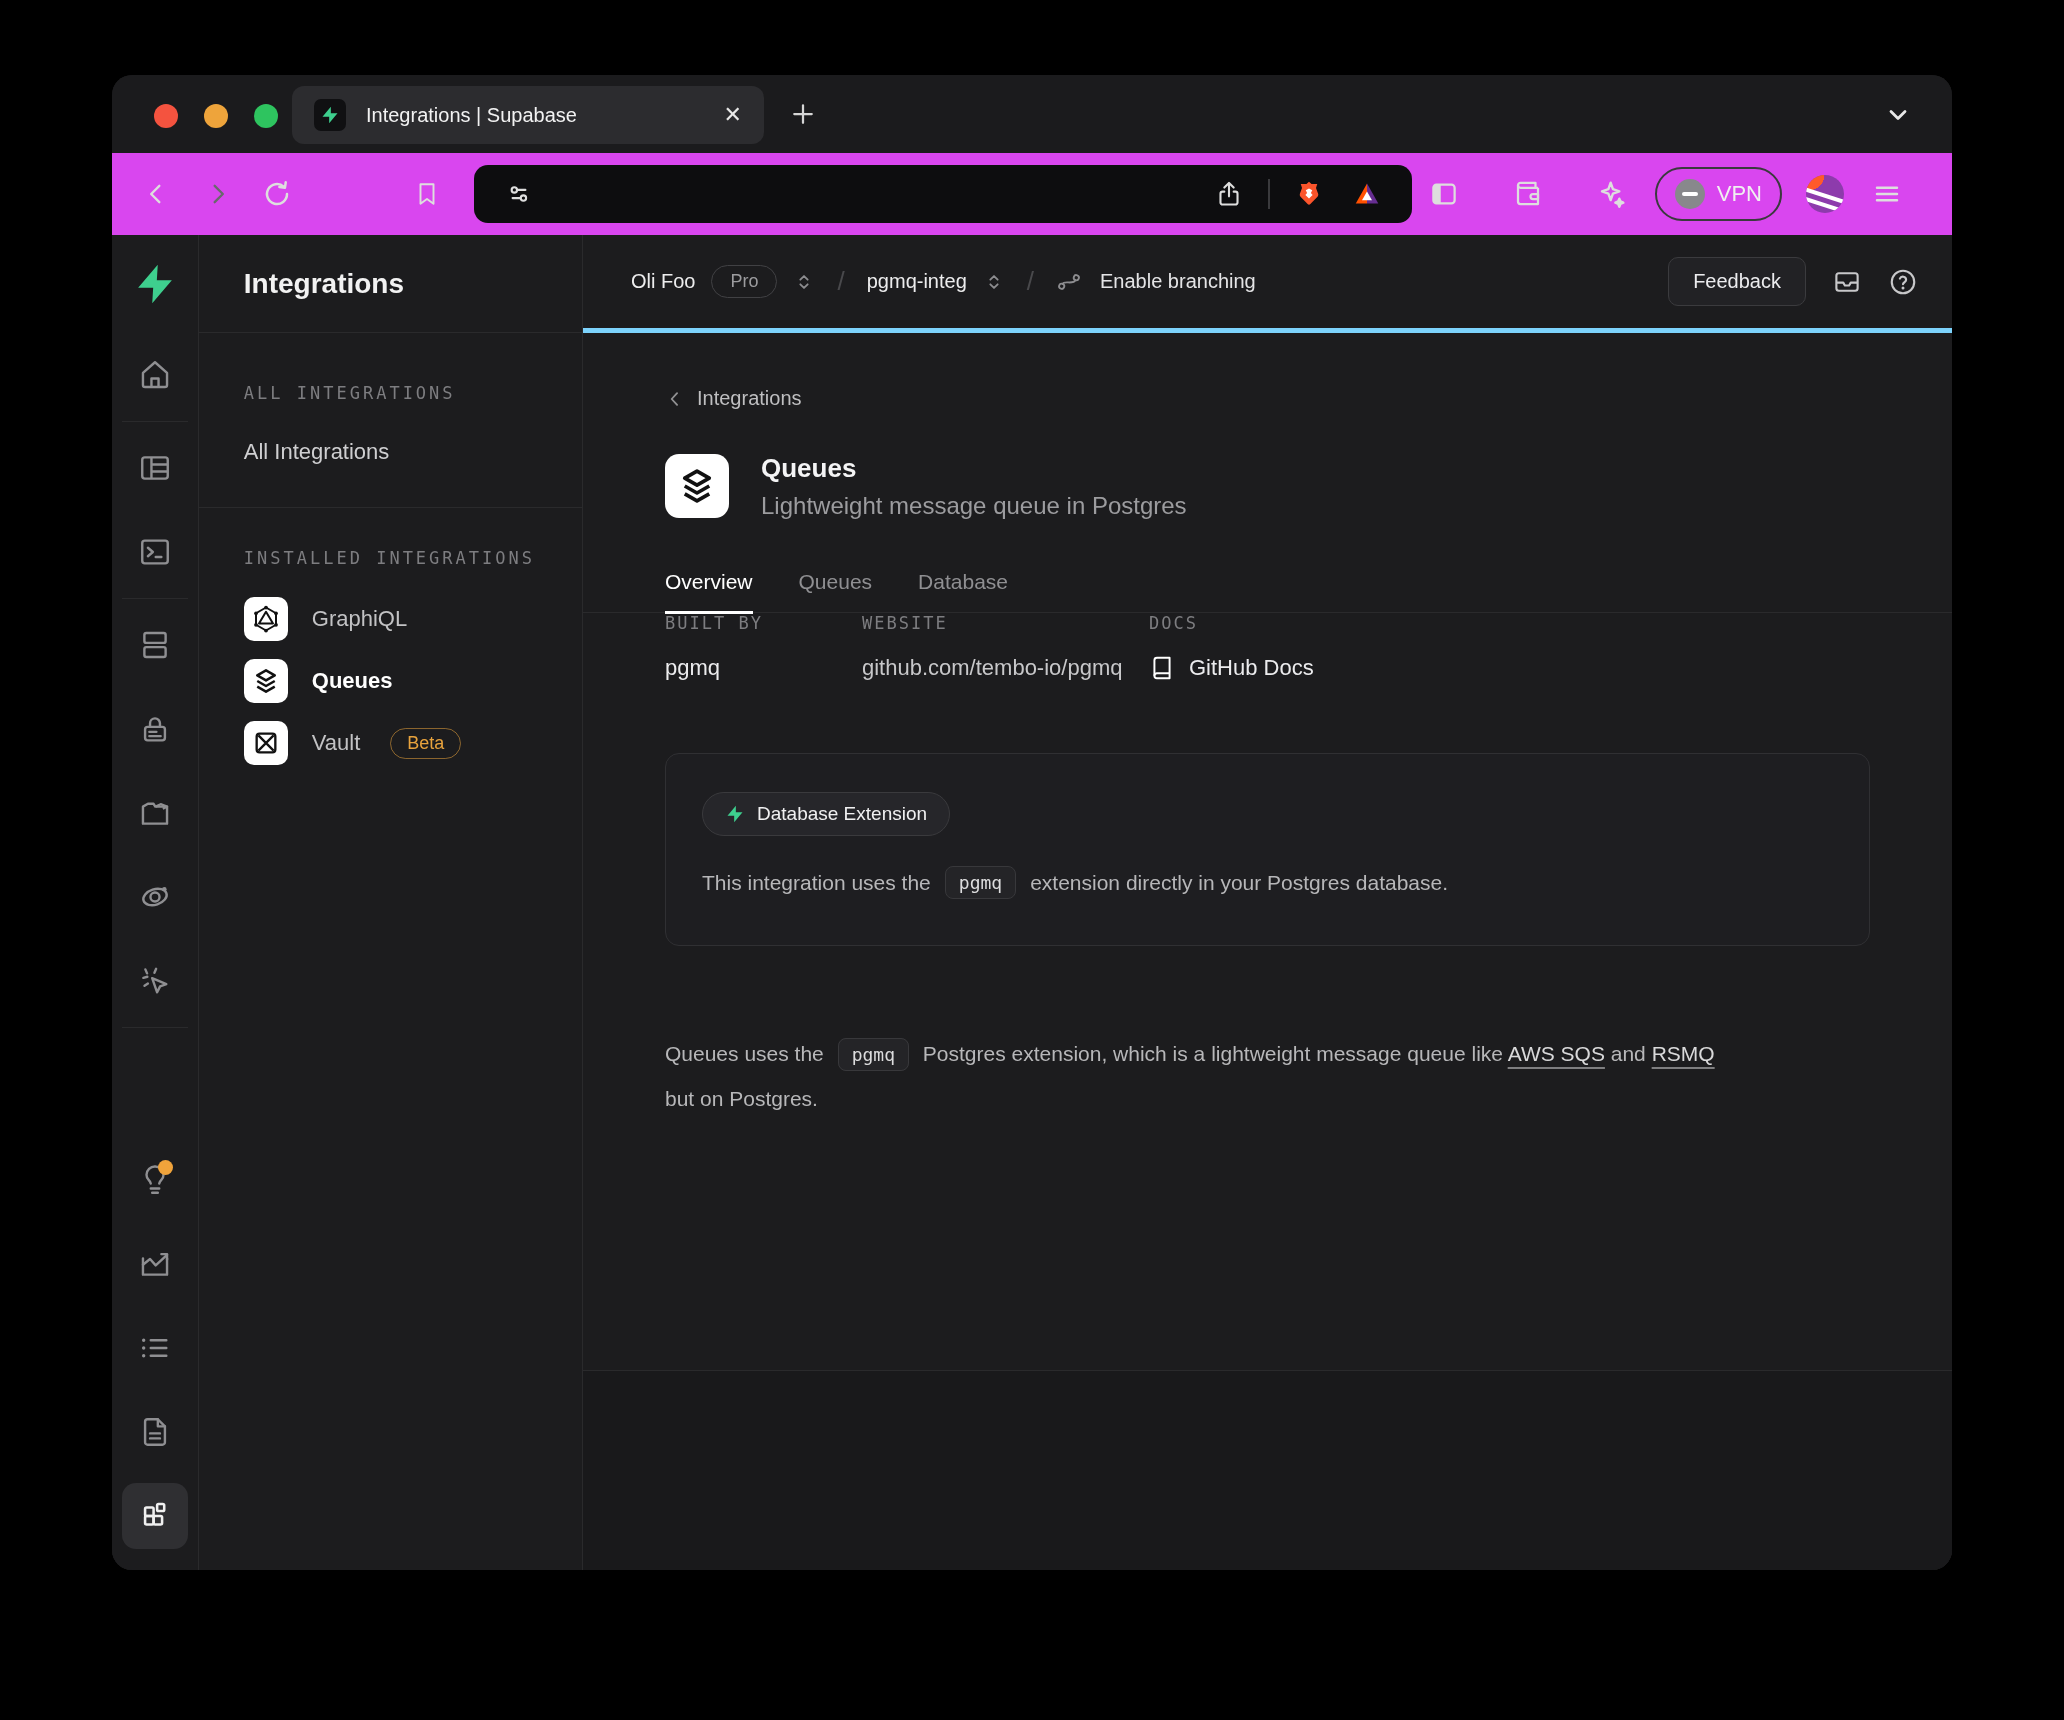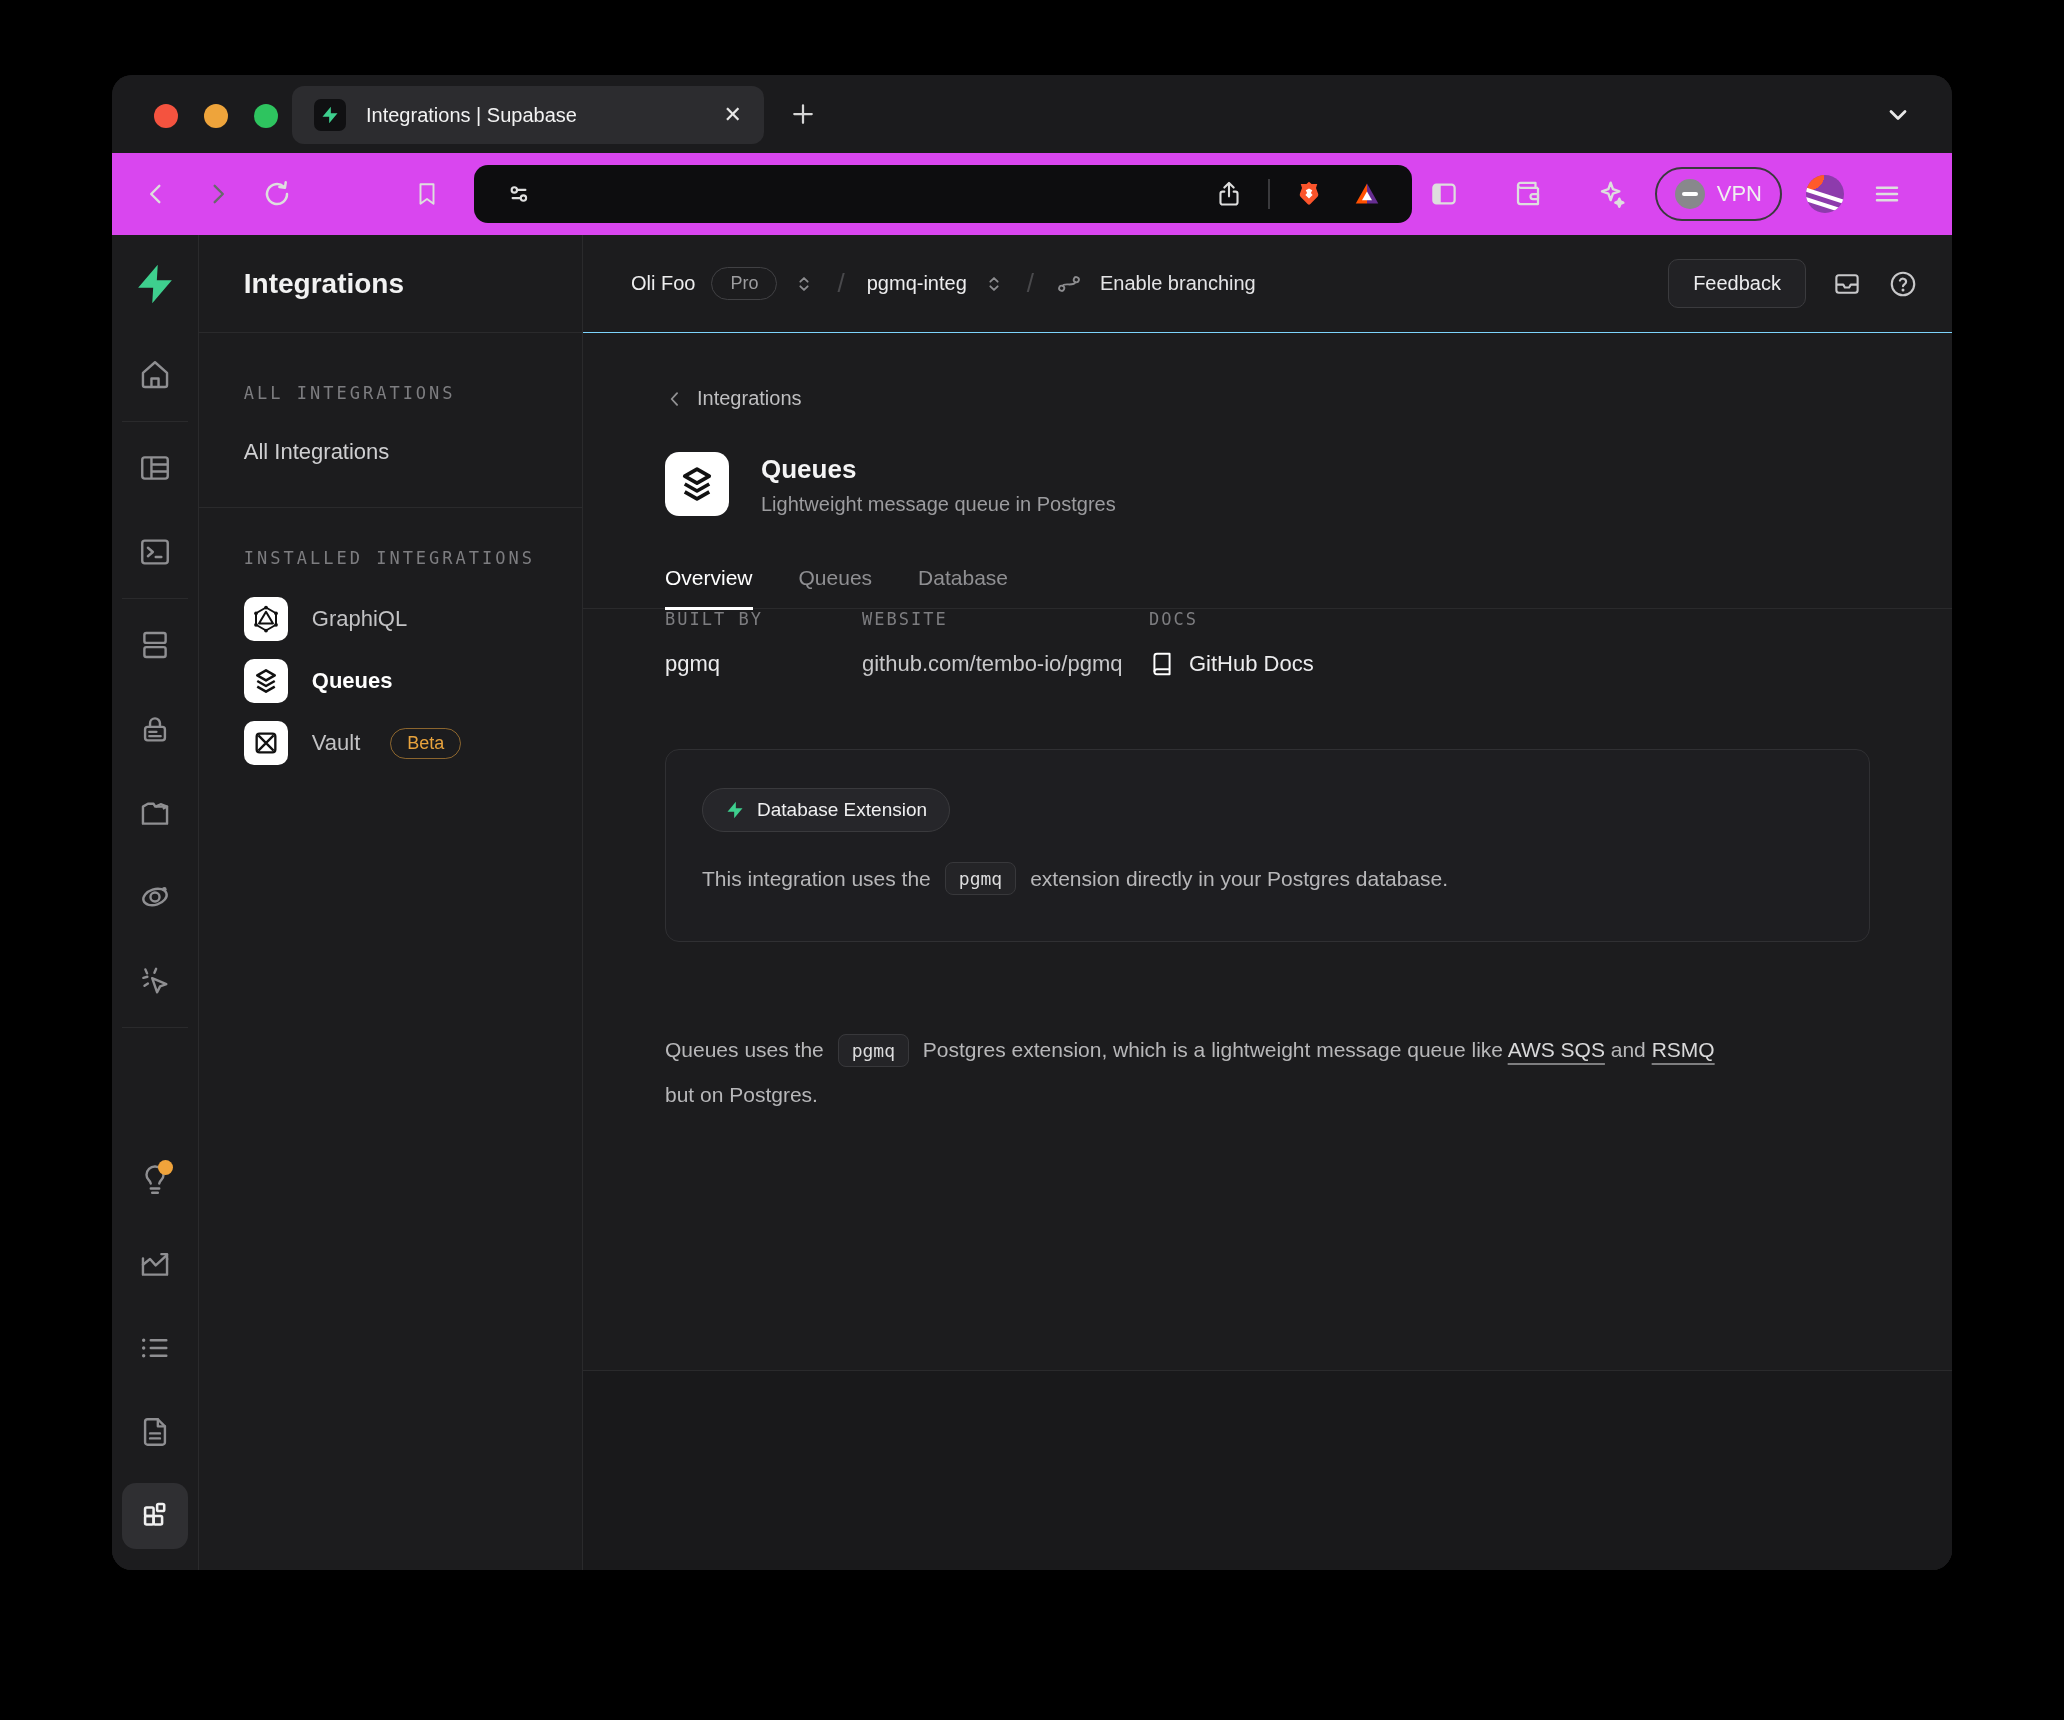--- a/index.html
+++ b/index.html
@@ -65,40 +65,40 @@
   .sb-div { border-top:1px solid #2a2a2c; margin:42px -40px 0 -45px; }
   .sb-section2 { margin-top:40px; }
   .sb-rows { margin-top:20px; display:flex; flex-direction:column;text-align:right; }
   .sb-row { display:flex; align-items:center; gap:24px; height:62px; }
   .tile { width:44px; height:44px; border-radius:10px; background:#fff; color:#111; display:flex; align-items:center; justify-content:center; flex:0 0 auto; }
   .sb-row-label { font-size:22px; color:#c2c2c4; }
   .sb-row.active .sb-row-label { color:#fff; font-weight:700; }
   .beta-pill { margin-left:6px; font-size:18px; color:#e8a33d; border:1.5px solid rgba(232,163,61,.55); border-radius:999px; padding:4px 16px; }
 
   .main { flex:1; display:flex; flex-direction:column; background:#1c1c1e; }
-  .main-header { height:98px; border-bottom:1px solid #7dd3fc; display:flex; align-items:center; padding:0 34px 0 48px; flex:0 0 auto; }
+  .main-header { height:98px; border-bottom:5px solid #7dd3fc; display:flex; align-items:center; padding:0 34px 0 48px; flex:0 0 auto; }
   .crumb { display:flex; align-items:center; gap:16px; }
   .crumb-org, .crumb-project { color:#ededee; font-size:20px; }
   .pro-pill { border:1.5px solid #414144; border-radius:999px; color:#9c9c9f; font-size:18px; padding:5px 18px; }
   .updown { color:#8c8c8f; }
   .slash { color:#49494c; font-size:26px; font-weight:300; padding:0 6px; }
   .branch-lbl { color:#e4e4e6; font-size:20px; margin-left:2px; }
   .hdr-right { margin-left:auto; display:flex; align-items:center; gap:26px; }
   .feedback-btn { border:1.5px solid #3b3b3e; background:#222225; color:#ececee; border-radius:10px; font-size:20px;
     padding:12px 24px; font-family:inherit; }
   .hdr-icon { color:#c8c8ca; display:flex; }
 
   .main-body { flex:1; display:flex; flex-direction:column; overflow:hidden; }
   .pad { padding-left:82px; padding-right:82px; }
   .back-link { margin-top:54px; display:flex; align-items:center; gap:12px; color:#bfbfc1; font-size:20px; }
   .back-link .chev { color:#919193; display:flex; }
   .integ-head { margin-top:42px; display:flex; gap:32px; align-items:center; }
   .big-tile { width:64px; height:64px; border-radius:14px; background:#fff; color:#111; display:flex; align-items:center; justify-content:center; }
   .integ-title { font-size:26px; font-weight:700; color:#f4f4f5; line-height:32px; }
-  .integ-sub { font-size:20px; color:#9c9c9f; margin-top:8px; }
+  .integ-sub { font-size:24px; color:#9c9c9f; margin-top:8px; }
 
   .tabs-row { margin-top:50px; border-bottom:1px solid #2a2a2c; display:flex; gap:46px; padding-left:82px; }
   .tab-item { font-size:21px; color:#8f8f92; padding-bottom:18px; position:relative; }
   .tab-item.active { color:#fff; }
   .tab-item.active::after { content:""; position:absolute; left:0; right:0; bottom:-2px; height:3px; background:#fff; }
 
   .overview { }
   .meta-row { display:flex; }
   .meta-col .mono-label { letter-spacing:2px; }
   .meta-col:nth-child(1){ width:197px; } .meta-col:nth-child(2){ width:287px; }

